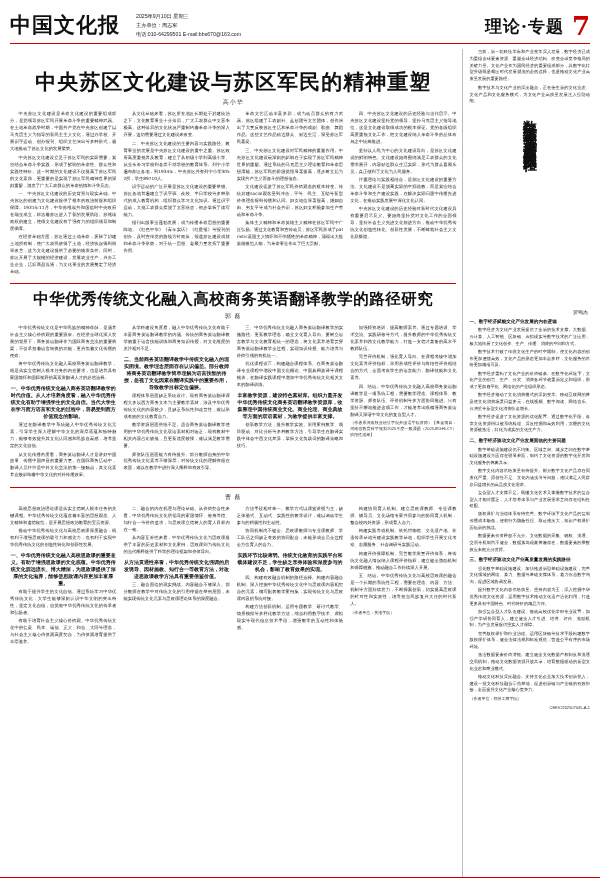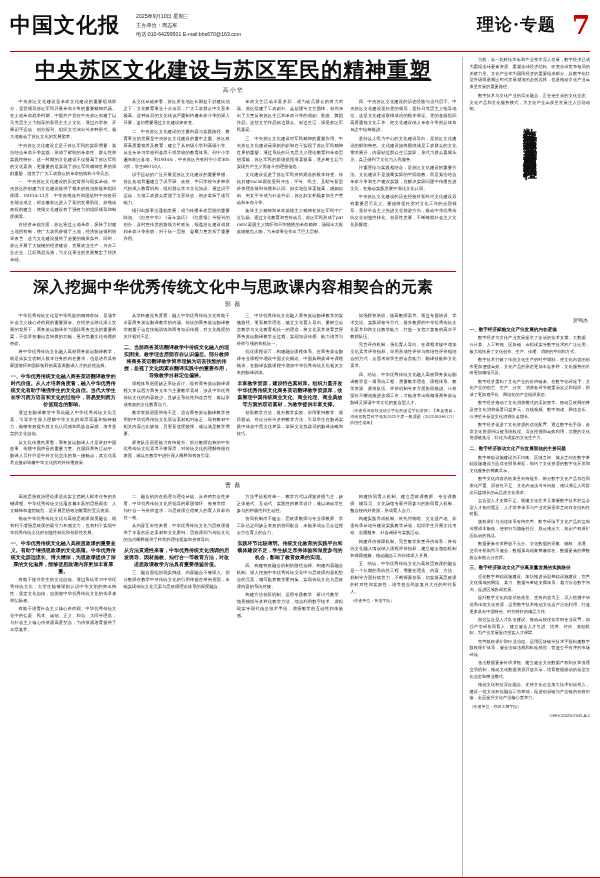--- a/index.html
+++ b/index.html
@@ -19,23 +19,23 @@
     width: 600px;
     height: 878px;
     box-sizing: border-box;
     padding: 8px 10px 6px 10px;
     background: #fff;
   }
 
   
   .masthead {
     display: flex;
-    align-items: center;
+    align-items: flex-end;
     border-bottom: 1.6px solid #c00;
-    padding-bottom: 12px;
+    padding-bottom: 4px;
   }
   .logo {
     font-family: "DejaVu Serif", serif;
     font-weight: bold;
     font-size: 21px;
     letter-spacing: 1px;
     color: #111;
     white-space: nowrap;
     padding-top: 3px;
   }
@@ -44,21 +44,21 @@
     font-size: 5.2px;
     line-height: 1.75;
     color: #222;
     padding-top: 4px;
     flex: 1;
   }
   .mast-meta div { white-space: nowrap; }
   .mast-right {
     display: flex;
     align-items: center;
-    gap: 16px;
+    gap: 8px;
     padding-top: 2px;
   }
   .section-title {
     font-family: "DejaVu Serif", serif;
     font-weight: bold;
     font-size: 17px;
     letter-spacing: 1px;
     color: #111;
   }
   .page-num {
@@ -86,21 +86,21 @@
 
   
   .article { margin-bottom: 6px; }
   .headline {
     font-family: "DejaVu Serif", serif;
     font-weight: bold;
     text-align: center;
     color: #111;
     line-height: 1.2;
   }
-  .h-main { font-size: 21px; letter-spacing: 1px; margin: 0 0 4px; text-decoration: underline; }
+  .h-main { font-size: 21px; letter-spacing: 1px; margin: 20px 0 4px; }
   .h-sub  { font-size: 15.5px; letter-spacing: 0.5px; margin: 6px 0 3px; }
   .byline {
     text-align: center;
     font-size: 6px;
     color: #333;
     margin-bottom: 4px;
     letter-spacing: 1px;
   }
   .rule-red { height: 1.1px; background: #c00; margin: 3px 0 5px; }
 
@@ -245,21 +245,21 @@
               <p>注重理论与实践相结合，是苏区文化建设的重要方法。文化建设不是脱离实际的空洞说教，而是紧密结合革命斗争和生产建设实践，在解决实际问题中传播先进文化，在推动实践发展中深化文化认同。</p>
               <p>中央苏区文化建设的历史经验对新时代文化建设具有重要启示意义。要始终坚持党对文化工作的全面领导，坚持社会主义先进文化前进方向，推动中华优秀传统文化创造性转化、创新性发展，不断铸就社会主义文化新辉煌。</p>
             </div>
           </div>
         </div>
       </div>
 
       <div class="rule-red"></div>
 
       <div class="article">
-        <div class="headline h-sub">深入挖掘中华优秀传统文化中与思政课内容相契合的元素</div>
+        <div class="headline h-sub">中华优秀传统文化融入高校商务英语翻译教学的路径研究</div>
         <div class="byline">郭 磊</div>
         <div class="cols">
           <div class="col">
             <div class="txt">
               <p>中华优秀传统文化是中华民族的精神命脉，是涵养社会主义核心价值观的重要源泉。在经济全球化深入发展的背景下，商务英语翻译作为国际商务交流的重要桥梁，不仅承担着语言转换的功能，更肩负着文化传播的使命。</p>
               <p>将中华优秀传统文化融入高校商务英语翻译教学，既是落实立德树人根本任务的内在要求，也是培养具有家国情怀和国际视野的高素质翻译人才的必然选择。</p>
             </div>
             <div class="sub-h">一、中华优秀传统文化融入商务英语翻译教学的时代价值。从人才培养角度看，融入中华优秀传统文化有助于增强学生的文化自信。当代大学生在学习西方语言和文化的过程中，容易受到西方价值观念的影响。</div>
             <div class="txt">
               <p>通过在翻译教学中系统融入中华优秀传统文化元素，引导学生深入理解中华文化的深厚底蕴和独特魅力，能够有效提升其文化认同感和民族自豪感，培养坚定的文化自信。</p>

